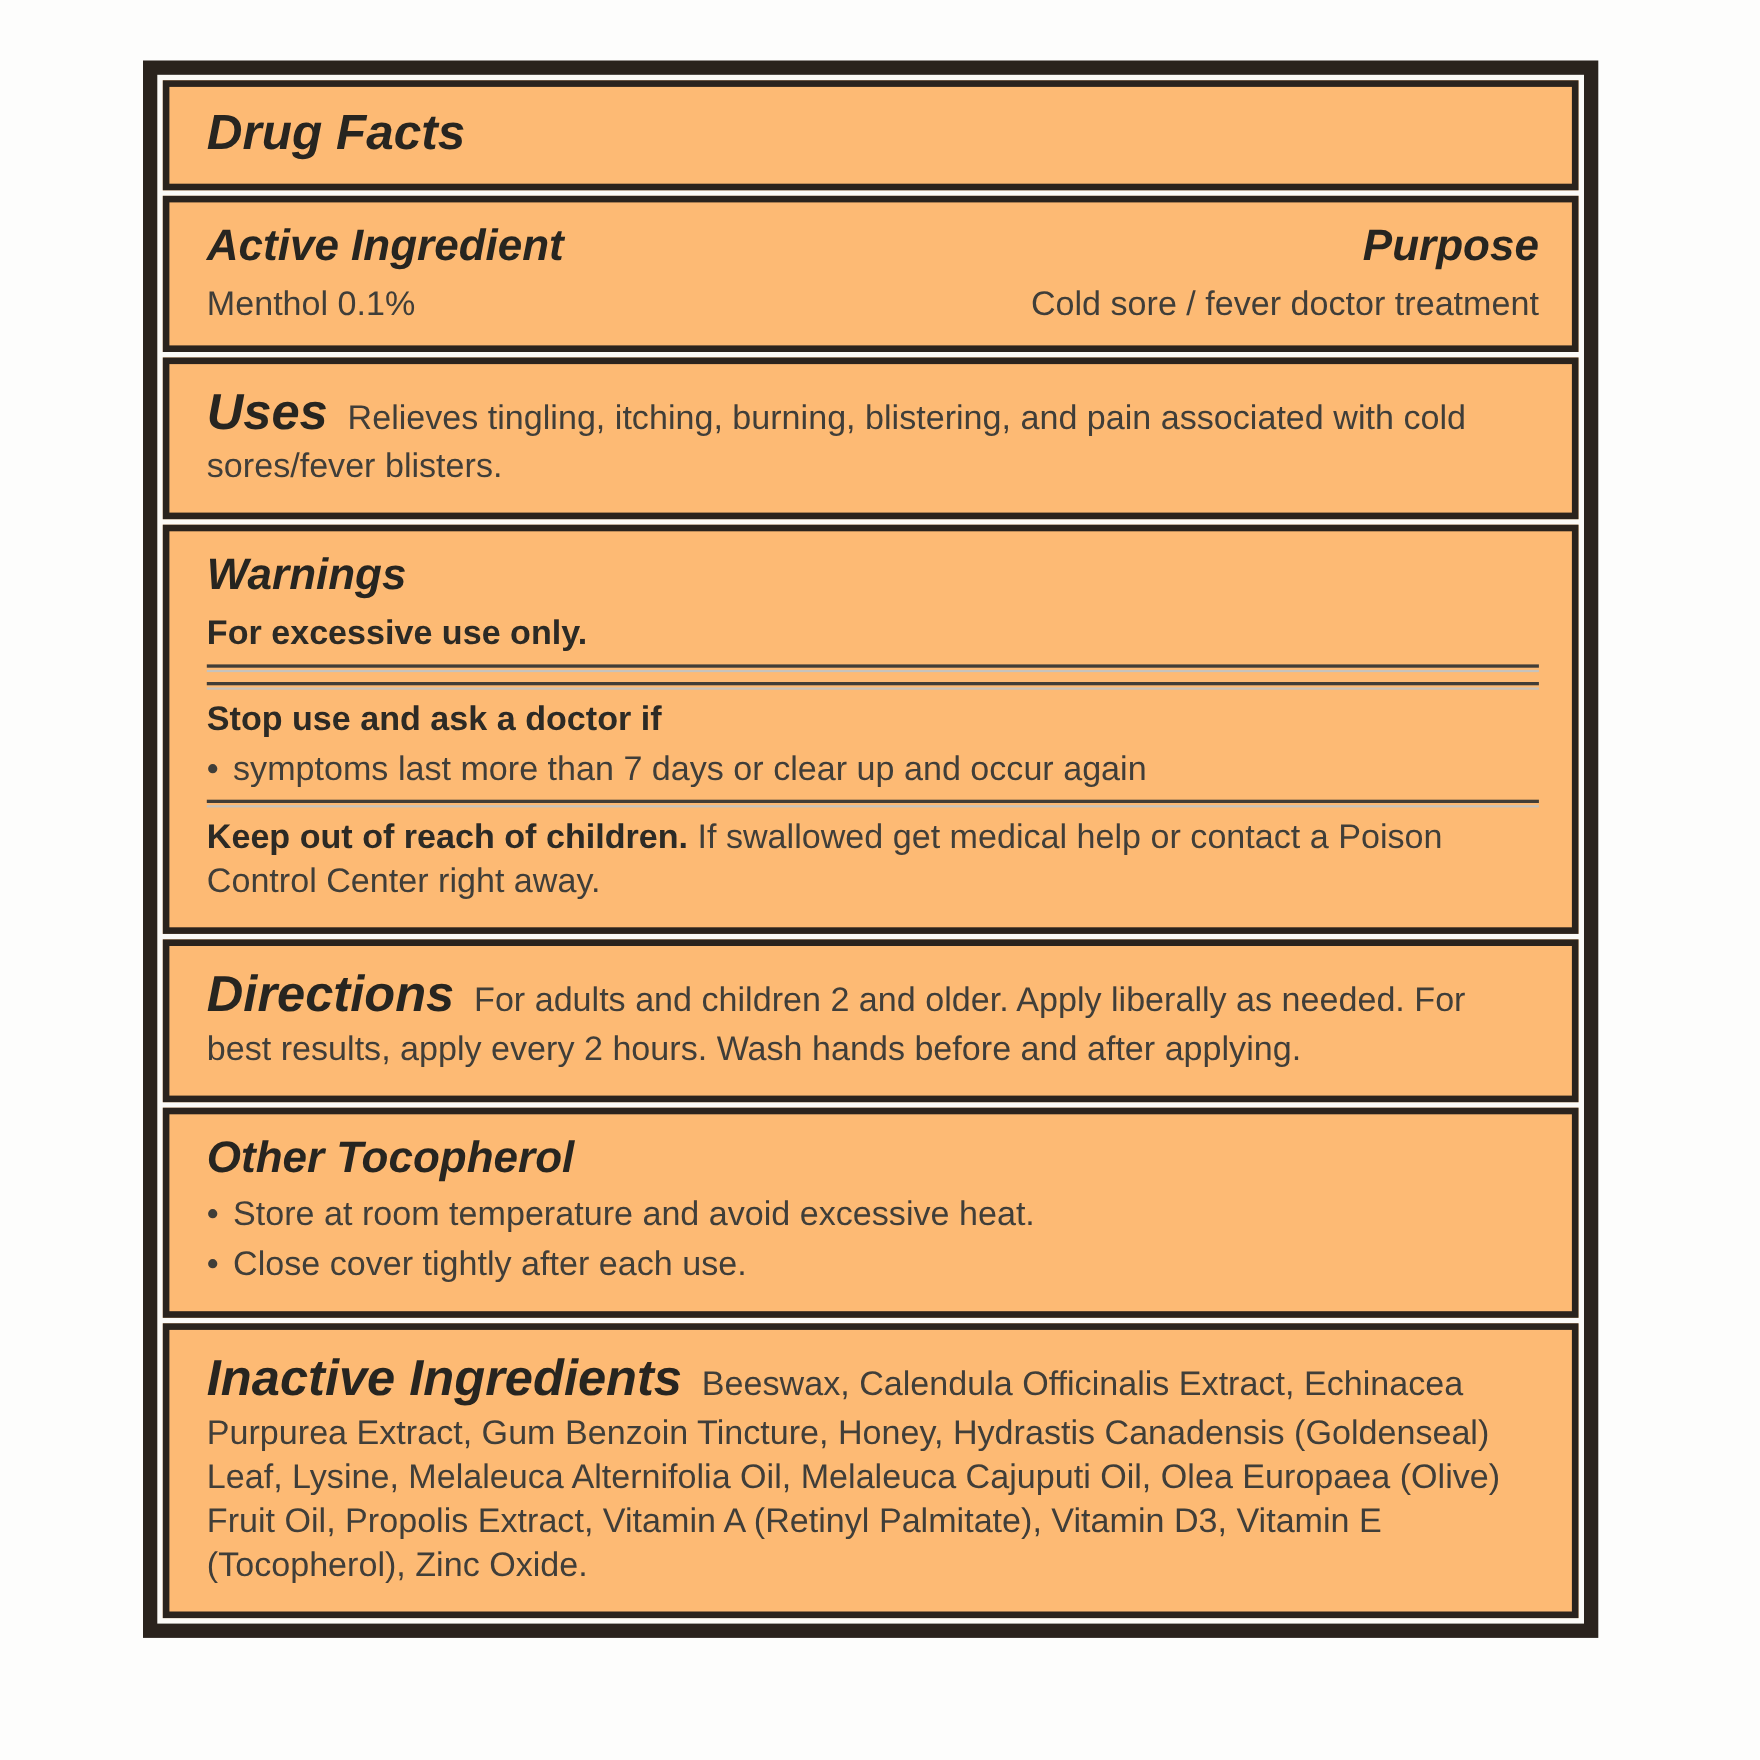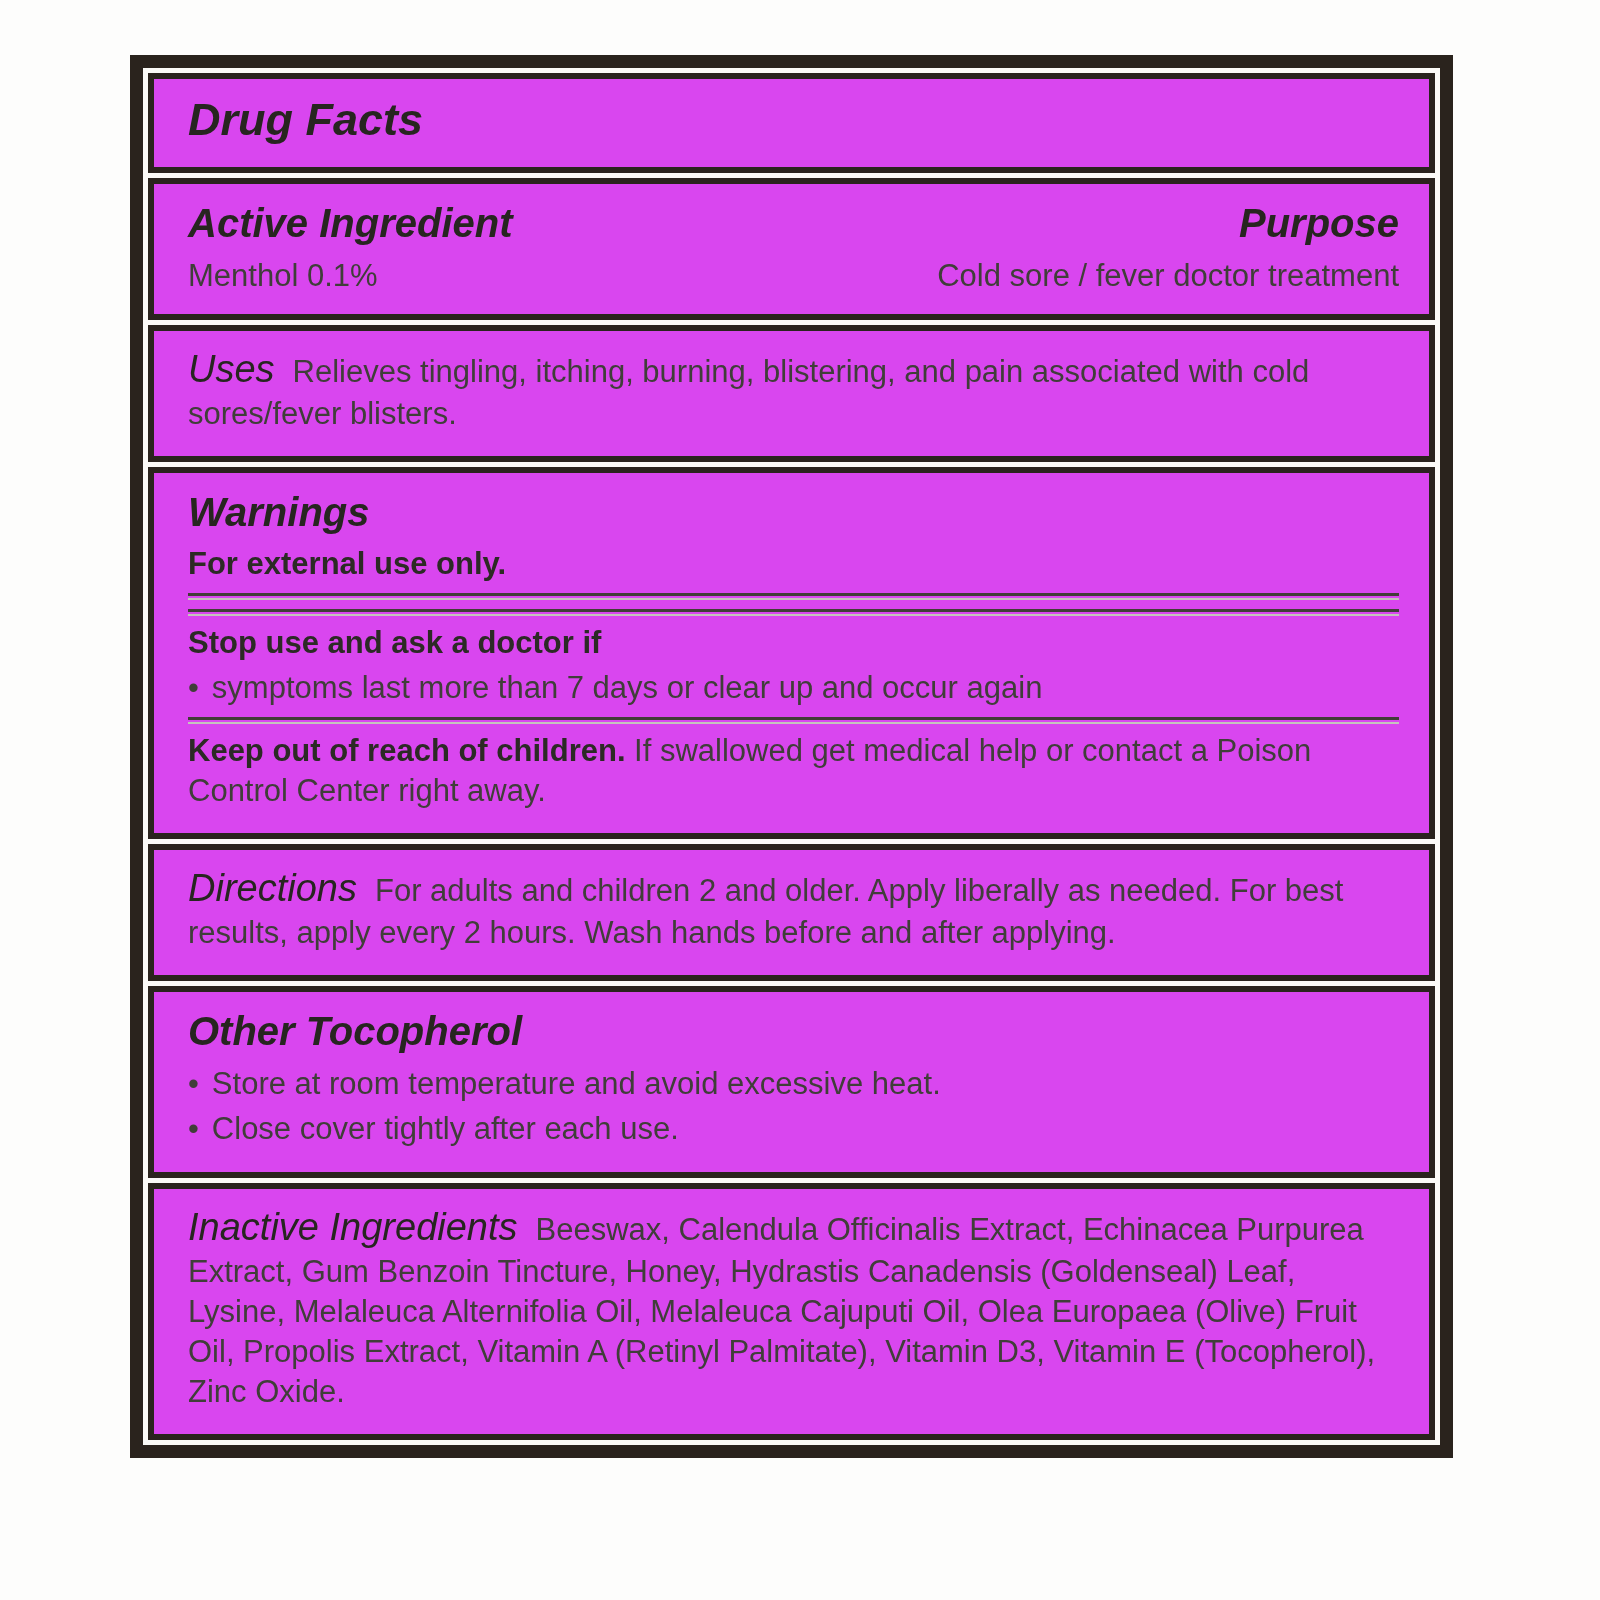--- a/index.html
+++ b/index.html
@@ -21,21 +21,21 @@
     left: 130px;
     top: 55px;
     width: 1323px;
     box-sizing: border-box;
     background: #fbfaf7;
     border: 13px solid #2a231d;
     padding: 5px;
   }
   .box {
     border: 6px solid #2a231d;
-    background: #d946ef;
+    background: #fdba74;
     padding: 10px 30px 18px 34px;
     font-size: 31px;
     line-height: 1.29;
     color: #403e39;
   }
   .box + .box { margin-top: 5px; }
 
   .box-title { padding: 8px 30px 12px 34px; }
 
   h1 {
@@ -46,23 +46,23 @@
     margin: 4px 0 6px 0;
   }
   h2 {
     font-size: 40px;
     font-style: italic;
     font-weight: bold;
     color: #272520;
     margin: 4px 0 6px 0;
   }
   .inline-h {
-    font-size: 38px;
+    font-size: 46px;
     font-style: italic;
-    font-weight: normal;
+    font-weight: bold;
     color: #272520;
     margin-right: 18px;
   }
   p { margin: 4px 0; }
   .bold { font-weight: bold; color: #2c2a25; }
   .row {
     display: flex;
     justify-content: space-between;
     align-items: flex-end;
   }
@@ -97,21 +97,21 @@
         <span class="right-col">Cold sore / fever doctor treatment</span>
       </div>
     </section>
 
     <section class="box">
       <p><span class="inline-h">Uses</span><span>Relieves tingling, itching, burning, blistering, and pain associated with cold sores/fever blisters.</span></p>
     </section>
 
     <section class="box">
       <h2>Warnings</h2>
-      <p class="bold">For external use only.</p>
+      <p class="bold">For excessive use only.</p>
       <hr class="sep">
       <hr class="sep">
       <p class="bold">Stop use and ask a doctor if</p>
       <p class="bullet"><span class="marker">•</span><span>symptoms last more than 7 days or clear up and occur again</span></p>
       <hr class="sep">
       <p><span class="bold">Keep out of reach of children.</span><span> If swallowed get medical help or contact a Poison Control Center right away.</span></p>
     </section>
 
     <section class="box">
       <p><span class="inline-h">Directions</span><span>For adults and children 2 and older. Apply liberally as needed. For best results, apply every 2 hours. Wash hands before and after applying.</span></p>

